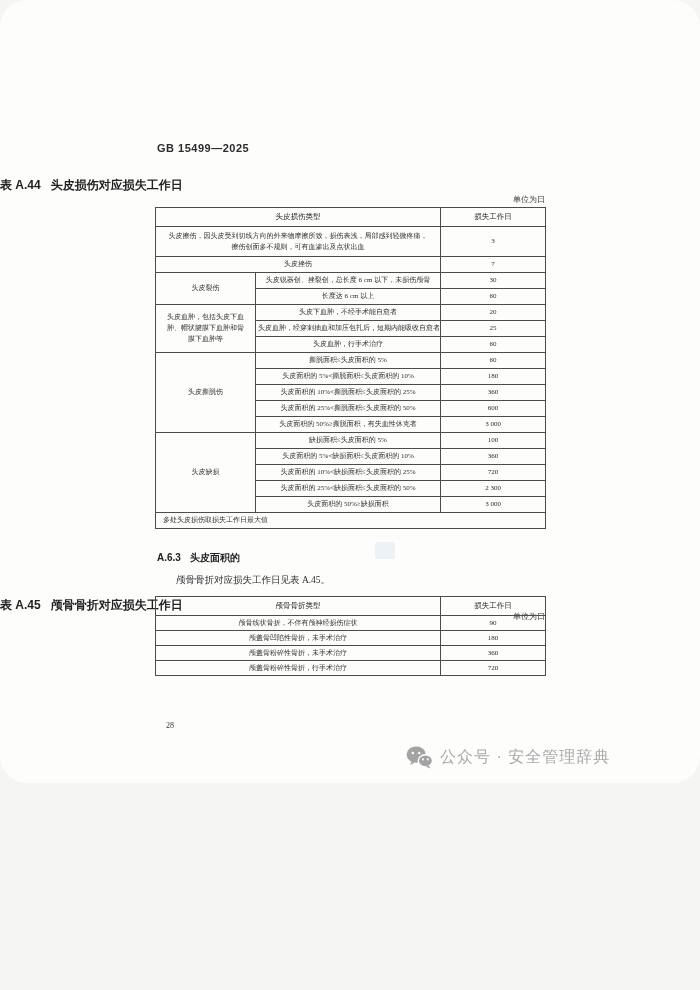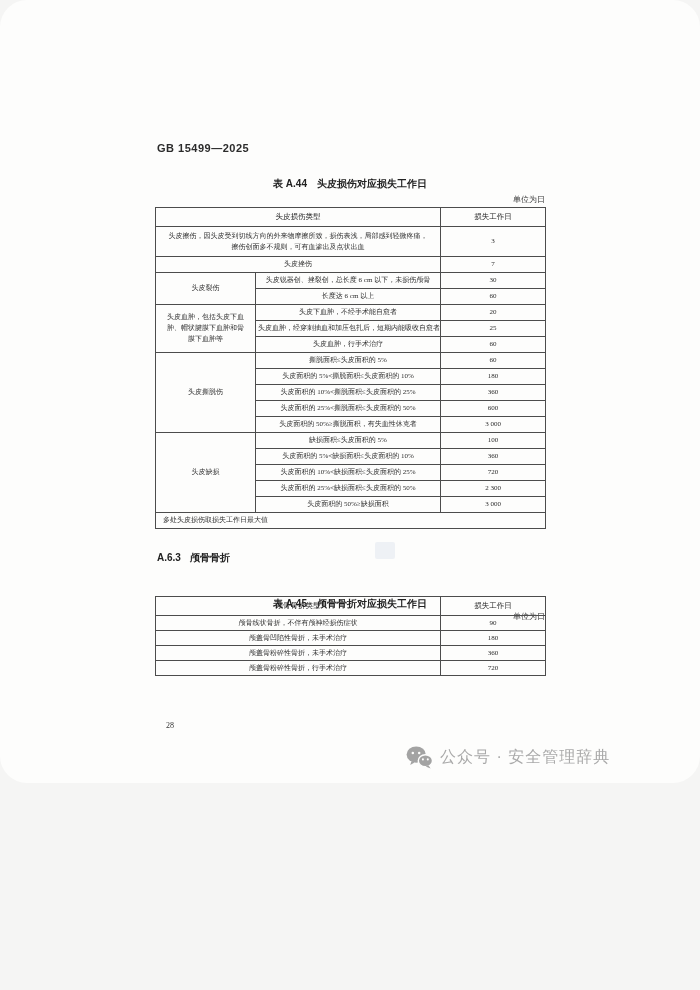--- a/index.html
+++ b/index.html
@@ -3,23 +3,23 @@
 <meta charset="utf-8">
 <style>
   * { margin:0; padding:0; box-sizing:border-box; }
   html,body { width:700px; height:990px; background:#f5f5f4; }
   .page { position:relative; width:700px; height:783px; background:#fdfdfc; overflow:hidden;
           font-family:"Liberation Serif","DejaVu Serif",serif;border-radius:27px; }
 
   .doc-header { position:absolute; left:157px; top:142px; font-family:"Liberation Sans","DejaVu Sans",sans-serif;
                 font-weight:bold; font-size:11px; color:#2b2b2b; letter-spacing:.5px; }
 
-  .caption { position:absolute; left:0; width:700px; text-align:center;
+  .caption { position:absolute; left:0; width:700px; text-align:left;
              font-family:"Liberation Sans","DejaVu Sans",sans-serif; font-weight:bold;
-             font-size:10px; color:#222; }
+             font-size:12px; color:#222; }
   .caption .sp { display:inline-block; width:10px; }
   .caption-a44 { top:177px; }
   .caption-a45 { top:597px; }
 
   .unit-note { position:absolute; left:155px; width:390px; text-align:right; font-size:8px; color:#333; }
   .unit-a44 { top:194px; }
   .unit-a45 { top:611px; }
 
   table { position:absolute; left:155px; width:390px; border-collapse:collapse; table-layout:fixed; }
   .tbl-a44 { top:207px; }
@@ -153,22 +153,23 @@
 
     <tr>
       <td colspan="3" class="foot">多处头皮损伤取损失工作日最大值</td>
     </tr>
   </tbody>
     </table>
 
   <div class="stamp"></div>
 
   <div class="section-heading">
-    <span class="num">A.6.3</span><span>颅骨骨折</span>
-  </div>
+    <span class="num">A.6.3</span><span>头皮面积的</span>
+  </div>
+  <p class="para">颅骨骨折对应损失工作日见表 A.45。</p>
 
   <div class="caption caption-a45">
     <span>表 A.45</span><span class="sp"></span><span>颅骨骨折对应损失工作日</span>
   </div>
   <div class="unit-note unit-a45">单位为日</div>
 
   <table class="tbl-a45">
     <colgroup>
         <col style="width:285px">
         <col style="width:105px">

